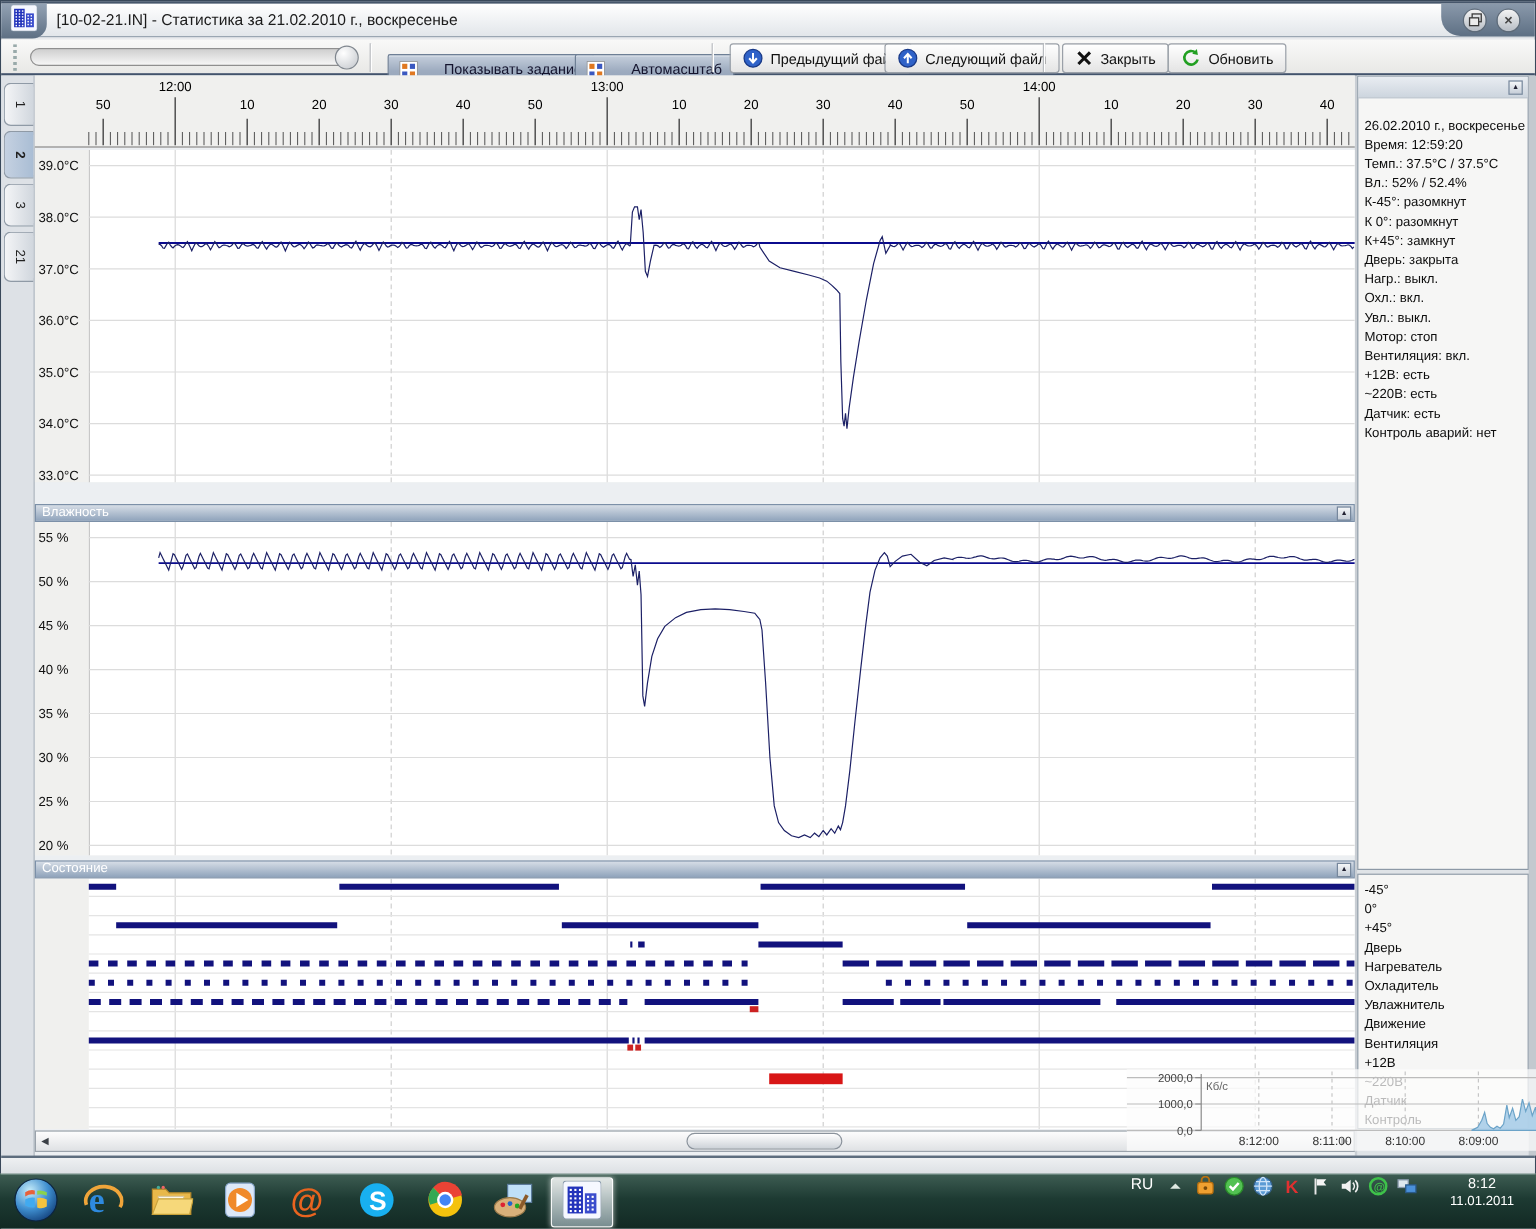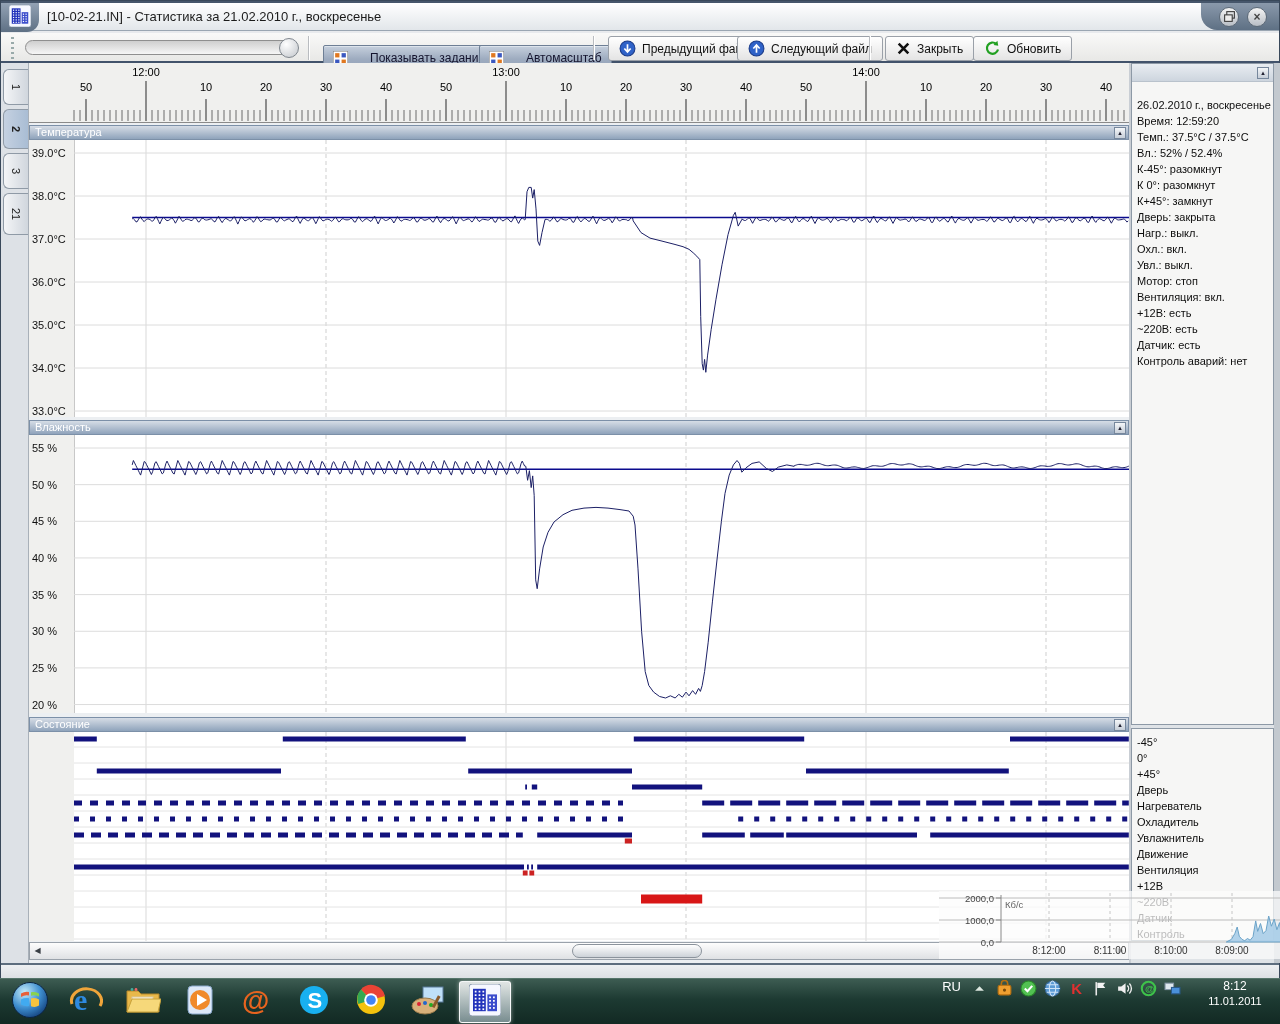--- a/index.html
+++ b/index.html
@@ -431,24 +431,20 @@
             <text x="657" y="28" text-anchor="middle" font-size="11" fill="#000" font-family="Liberation Sans, sans-serif">30</text>
             <text x="717" y="28" text-anchor="middle" font-size="11" fill="#000" font-family="Liberation Sans, sans-serif">40</text>
             <text x="777" y="28" text-anchor="middle" font-size="11" fill="#000" font-family="Liberation Sans, sans-serif">50</text>
             <text x="897" y="28" text-anchor="middle" font-size="11" fill="#000" font-family="Liberation Sans, sans-serif">10</text>
             <text x="957" y="28" text-anchor="middle" font-size="11" fill="#000" font-family="Liberation Sans, sans-serif">20</text>
             <text x="1017" y="28" text-anchor="middle" font-size="11" fill="#000" font-family="Liberation Sans, sans-serif">30</text>
             <text x="1077" y="28" text-anchor="middle" font-size="11" fill="#000" font-family="Liberation Sans, sans-serif">40</text>
           </svg></div>
 
       <div class="panel" style="top:62px">
-        <div class="panel-header">
-          <span>Температура</span>
-          <span class="mini-btn"></span>
-        </div>
         <svg id="svg-temp" width="1100" height="277">
             <rect x="0" y="0" width="1100" height="277" fill="#f0f0ee"></rect>
             <rect x="45" y="0" width="1055" height="277" fill="#ffffff"></rect>
             <line x1="45.5" y1="0" x2="45.5" y2="277" stroke="#c8c8c8"></line>
             <line x1="117" y1="0" x2="117" y2="277" stroke="#d9d9d9"></line>
             <line x1="477" y1="0" x2="477" y2="277" stroke="#d9d9d9"></line>
             <line x1="837" y1="0" x2="837" y2="277" stroke="#d9d9d9"></line>
             <line x1="297" y1="0" x2="297" y2="277" stroke="#cfcfcf" stroke-dasharray="4 3"></line>
             <line x1="657" y1="0" x2="657" y2="277" stroke="#cfcfcf" stroke-dasharray="4 3"></line>
             <line x1="1017" y1="0" x2="1017" y2="277" stroke="#cfcfcf" stroke-dasharray="4 3"></line>

